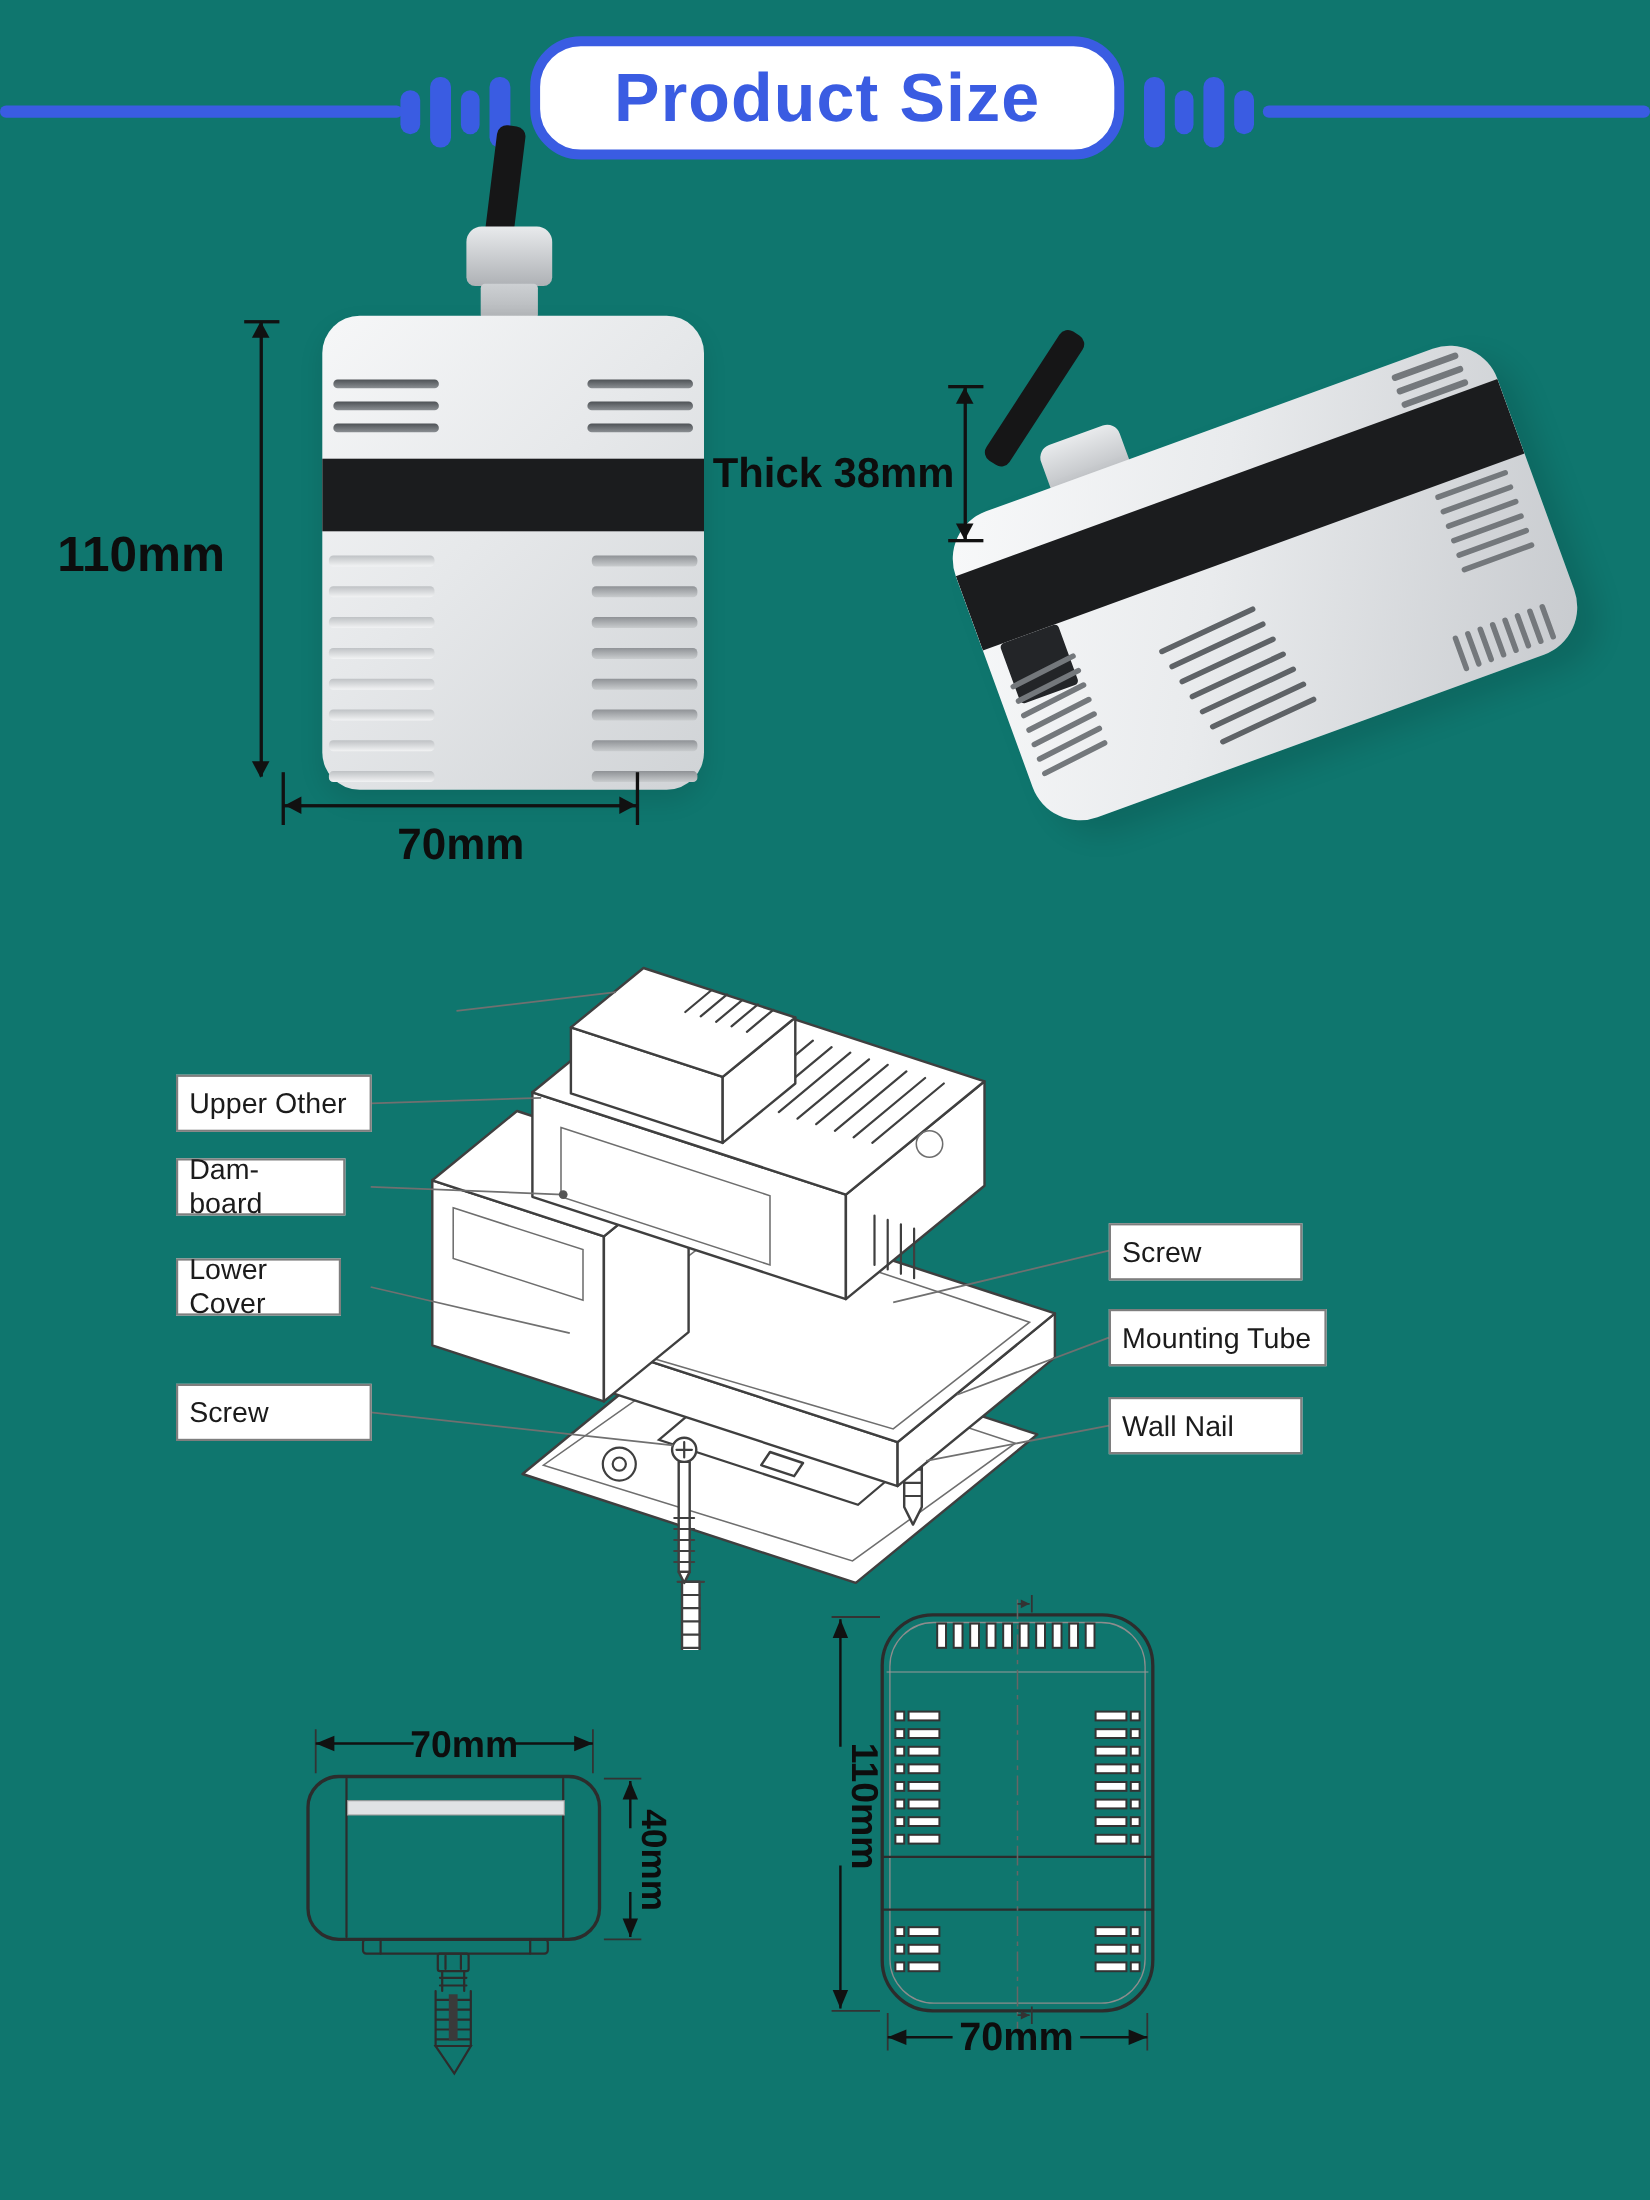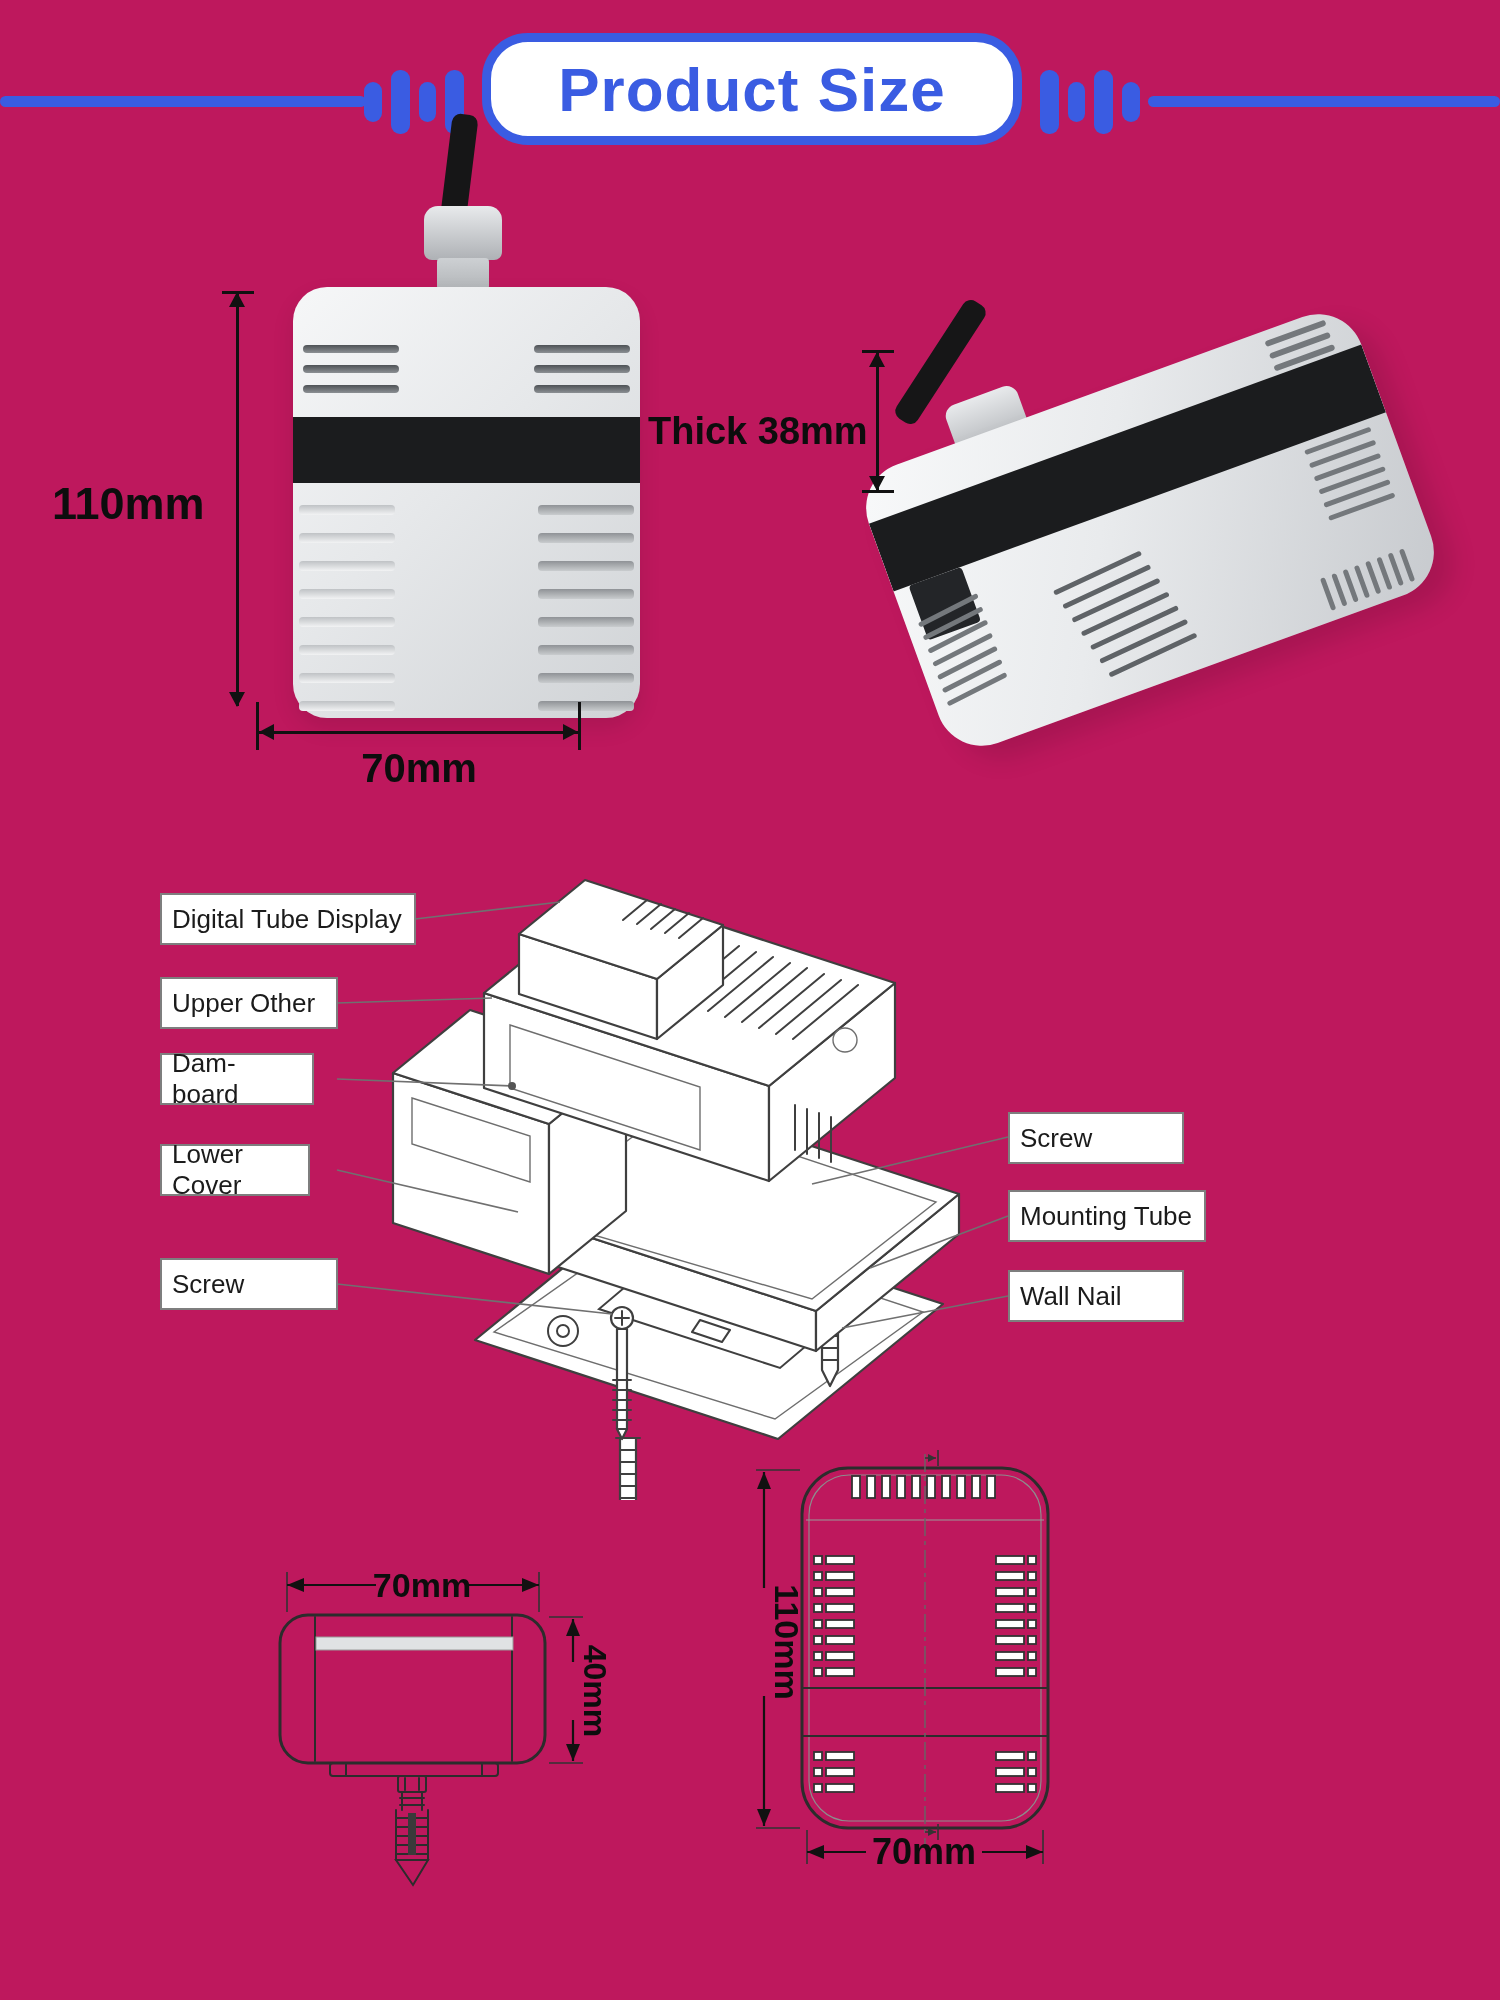--- a/index.html
+++ b/index.html
@@ -1,16 +1,16 @@
 <!DOCTYPE html>
 <html><head>
 <meta charset="utf-8">
 <style>
   html,body{margin:0;padding:0;background:#ffffff;}
-  #page{position:relative;width:1500px;height:2000px;background:#be185d;overflow:hidden;
+  #page{position:relative;width:1500px;height:2000px;background:#0f766e;overflow:hidden;
         font-family:"Liberation Sans","DejaVu Sans",sans-serif;color:#141414;}
   .abs{position:absolute;}
 
   
   .hdr-line{position:absolute;height:11px;background:var(--accent);border-radius:6px;}
   .hdr-bar{position:absolute;background:var(--accent);border-radius:9px;}
   .title-box{position:absolute;left:482px;top:33px;width:540px;height:112px;
              border:9px solid var(--accent);border-radius:46px;background:#fff;
              display:flex;align-items:center;justify-content:center;box-sizing:border-box;}
   .title-box span{font-size:62px;font-weight:700;color:var(--accent);letter-spacing:1px;}
@@ -264,23 +264,20 @@
       <path class="ldr" d="M337,229 L512,236"></path>
         <circle cx="512" cy="236" r="4" fill="#555"></circle>
       <path class="ldr" d="M337,320 L518,362"></path>
       <path class="ldr" d="M337,434 L612,464"></path>
       <path class="ldr" d="M1008,287 L812,334"></path>
       <path class="ldr" d="M1008,366 L870,418"></path>
       <path class="ldr" d="M1008,446 L842,478"></path>
     </g>
   </svg>
 
-  <div class="callout" style="left:160px;top:893px;width:256px;">
-      <span>Digital Tube Display</span>
-    </div>
   <div class="callout" style="left:160px;top:977px;width:178px;">
       <span>Upper Other</span>
     </div>
   <div class="callout" style="left:160px;top:1053px;width:154px;">
       <span>Dam-board</span>
     </div>
   <div class="callout" style="left:160px;top:1144px;width:150px;">
       <span>Lower Cover</span>
     </div>
   <div class="callout" style="left:160px;top:1258px;width:178px;">

